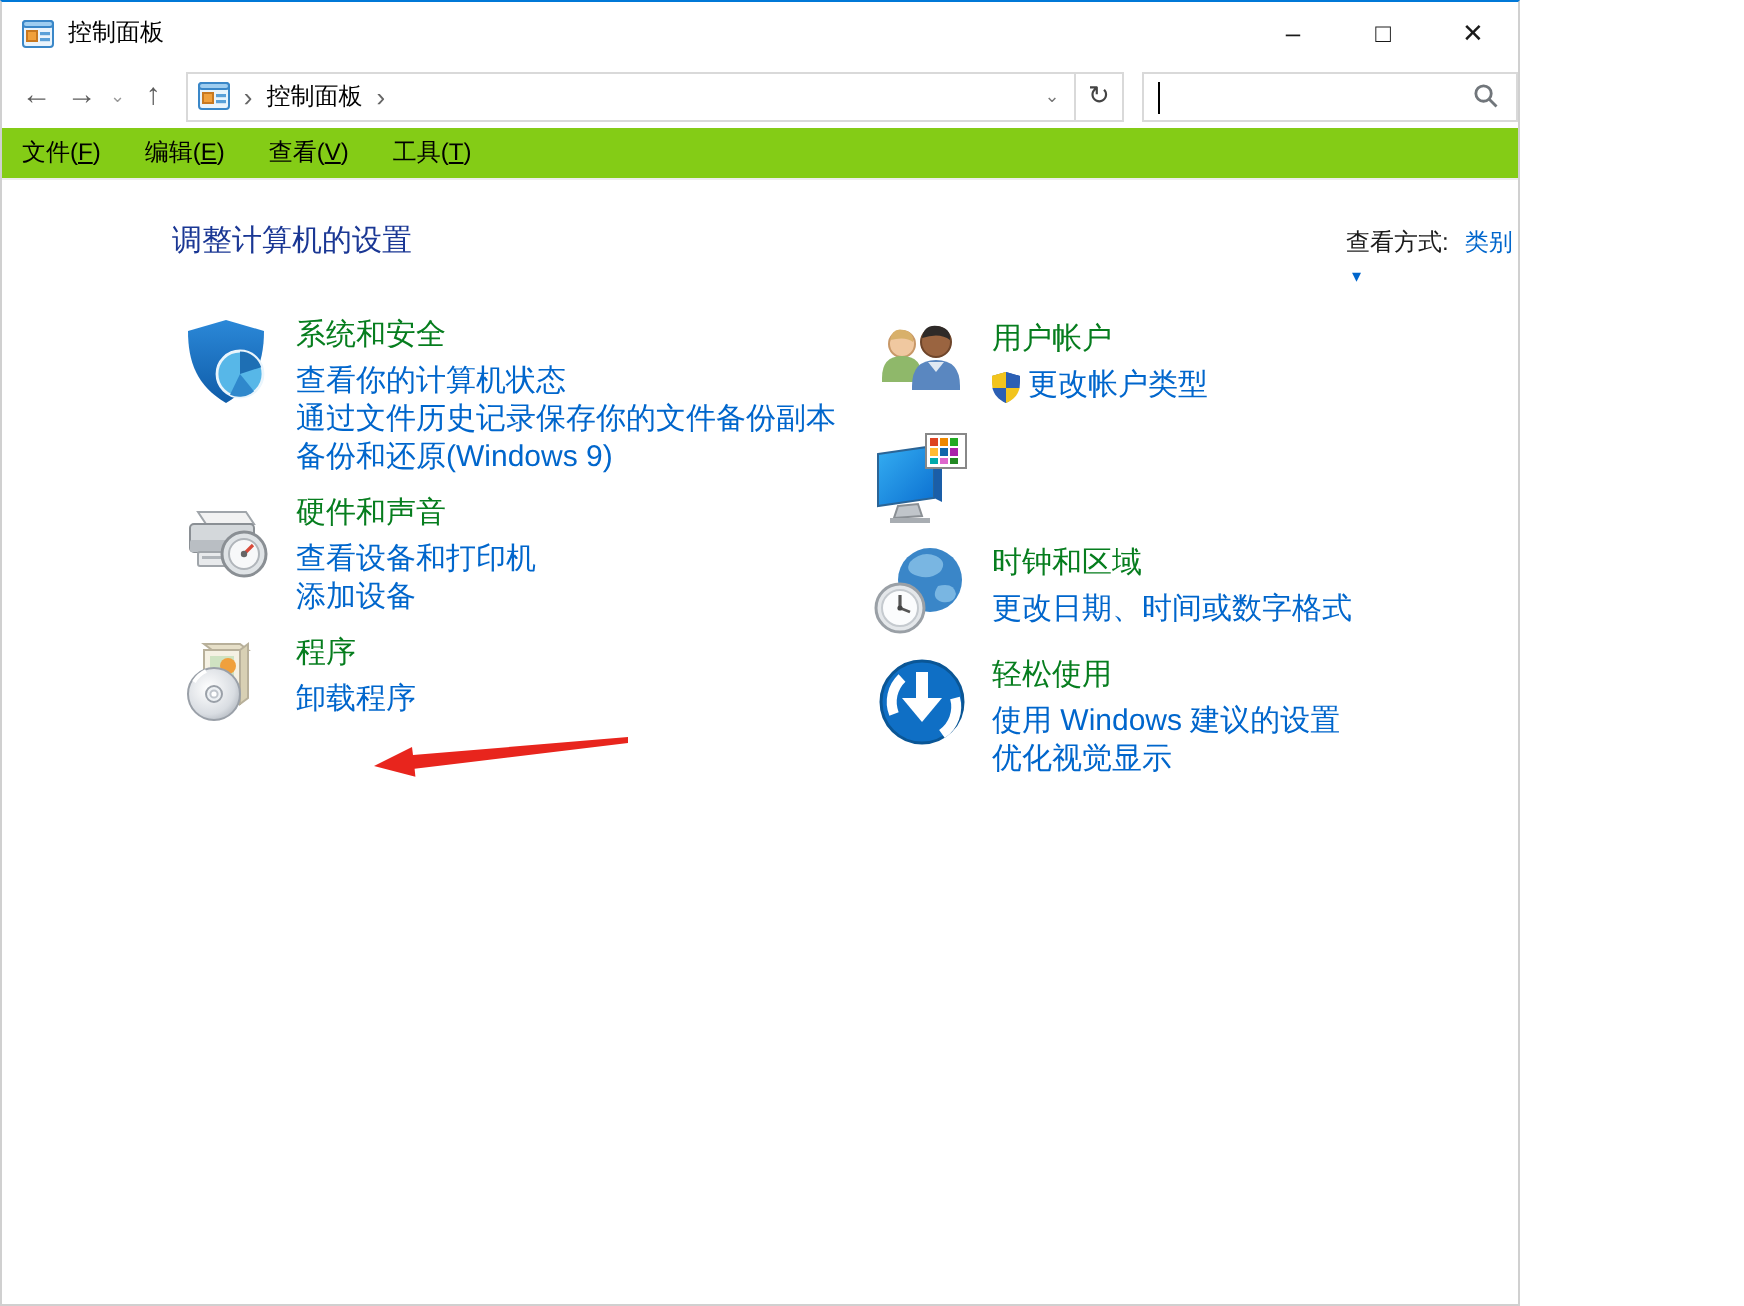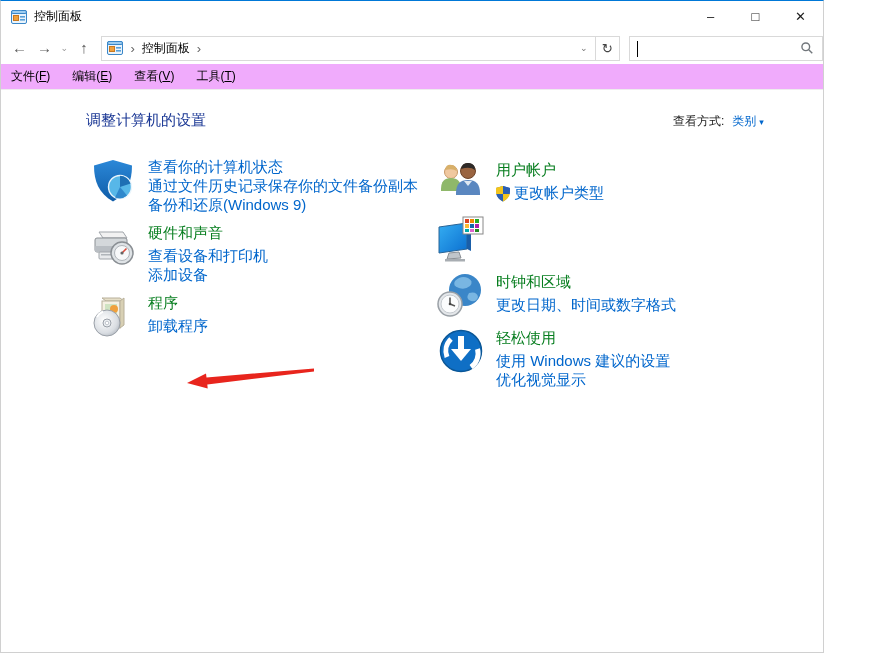--- a/index.html
+++ b/index.html
@@ -1,21 +1,21 @@
 <!DOCTYPE html>
 <html style="--cat-green: #067d1e; --link-blue: #0066cc; --header-navy: #1a3794; --accent: #0078d7; --arrow-red: #e8251d;"><head>
 <meta charset="utf-8">
 <style>
   :root{
     --cat-green:#067d1e; --link-blue:#0066cc; --header-navy:#1a3794;
     --accent:#0078d7; --arrow-red:#e8251d; --box-border:#d9d9d9;
   }
   *{box-sizing:border-box;margin:0;padding:0;font-family:"Liberation Sans","DejaVu Sans",sans-serif;}
   html,body{width:872px;height:653px;overflow:hidden;background:#fff;}
-  .window{position:relative;width:824px;height:653px;background:#fff;
+  .window{position:relative;width:760px;height:653px;background:#fff;
           border:1px solid #d0d0d0;border-top:1px solid var(--accent);}
   
   .titlebar{position:absolute;top:0;left:0;right:0;height:31px;display:flex;align-items:center;
             background:#fff;padding-left:10px;}
   .titlebar .app-ico{width:16px;height:16px;display:inline-block;}
   .titlebar .title{font-size:12px;color:#000;margin-left:7px;}
   .win-controls{margin-left:auto;display:flex;height:100%;}
   .win-btn{width:45px;height:100%;display:flex;align-items:center;justify-content:center;
            font-size:13px;color:#1a1a1a;cursor:default;}
   
@@ -32,21 +32,21 @@
   .addr-drop{width:22px;text-align:center;font-size:9px;color:#777;}
   .refresh-btn{width:24px;height:100%;border-left:1px solid var(--box-border);display:flex;
                align-items:center;justify-content:center;font-size:13px;color:#444;}
   .search-box{width:202px;height:25px;border:1px solid var(--box-border);margin-left:9px;
               display:flex;align-items:center;position:relative;background:#fff;}
   .search-box input{border:none;outline:none;flex:1;height:100%;font-size:12px;padding-left:9px;}
   .caret{position:absolute;left:7px;top:4px;width:1px;height:16px;background:#000;}
   .mag{width:14px;height:14px;margin-right:8px;flex:0 0 14px;}
   
   .menubar{position:absolute;top:63px;left:0;right:0;height:26px;display:flex;align-items:center;
-           padding-left:10px;border-bottom:1px solid #ededed;background:#f0abfc;}
+           padding-left:10px;border-bottom:1px solid #ededed;background:#84cc16;}
   .menu-item{font-size:12px;color:#000;margin-right:22px;}
   .menu-item u{text-decoration:underline;}
   
   .content{position:absolute;top:90px;left:0;right:0;bottom:0;background:#fff;}
   .page-title{position:absolute;left:85px;top:20px;font-size:15px;color:var(--header-navy);font-family:Liberation Serif, serif;}
   .view-by{position:absolute;left:672px;top:22px;font-size:12px;color:#1a1a1a;}
   .view-by .vlink{color:var(--link-blue);margin-left:8px;}
   .view-by .vcaret{color:var(--link-blue);font-size:9px;margin-left:3px;}
   .column{position:absolute;width:340px;}
   .col-left{left:88px;top:66px;}
@@ -136,20 +136,21 @@
                   <stop offset="0" stop-color="#2b88d8"></stop>
                   <stop offset="1" stop-color="#0f5ca8"></stop>
                 </linearGradient>
               </defs>
               <path d="M24 3 L43 8.5 C43 24 38.5 36 24 44.5 C9.5 36 5 24 5 8.5 Z" fill="url(#gsh)"></path>
               <circle cx="31" cy="30" r="11.5" fill="#57b7e8" stroke="#eaf5fc" stroke-width="1.4"></circle>
               <path d="M31 30 L31 18.8 A11.2 11.2 0 0 1 41.6 26.6 Z" fill="#1e6fb4"></path>
               <path d="M31 30 L38 38.6 A11.2 11.2 0 0 1 26 40.4 Z" fill="#2f88cc"></path>
             </svg></div>
           <div class="sec-text">
+            <div class="cat-title">系统和安全</div>
             <div class="cat-link">查看你的计算机状态</div>
             <div class="cat-link">通过文件历史记录保存你的文件备份副本</div>
             <div class="cat-link">备份和还原(Windows 9)</div>
           </div>
         </div>
         <div class="section">
           <div class="cat-icon"><svg viewBox="0 0 48 48">
               <polygon points="10,10 34,10 38,16 14,16" fill="#f2f2f2" stroke="#a0a5aa"></polygon>
               <rect x="6" y="16" width="32" height="14" rx="2" fill="#d4d8db" stroke="#8a8f94"></rect>
               <rect x="6" y="24" width="32" height="6" rx="1" fill="#b9bec3"></rect>

